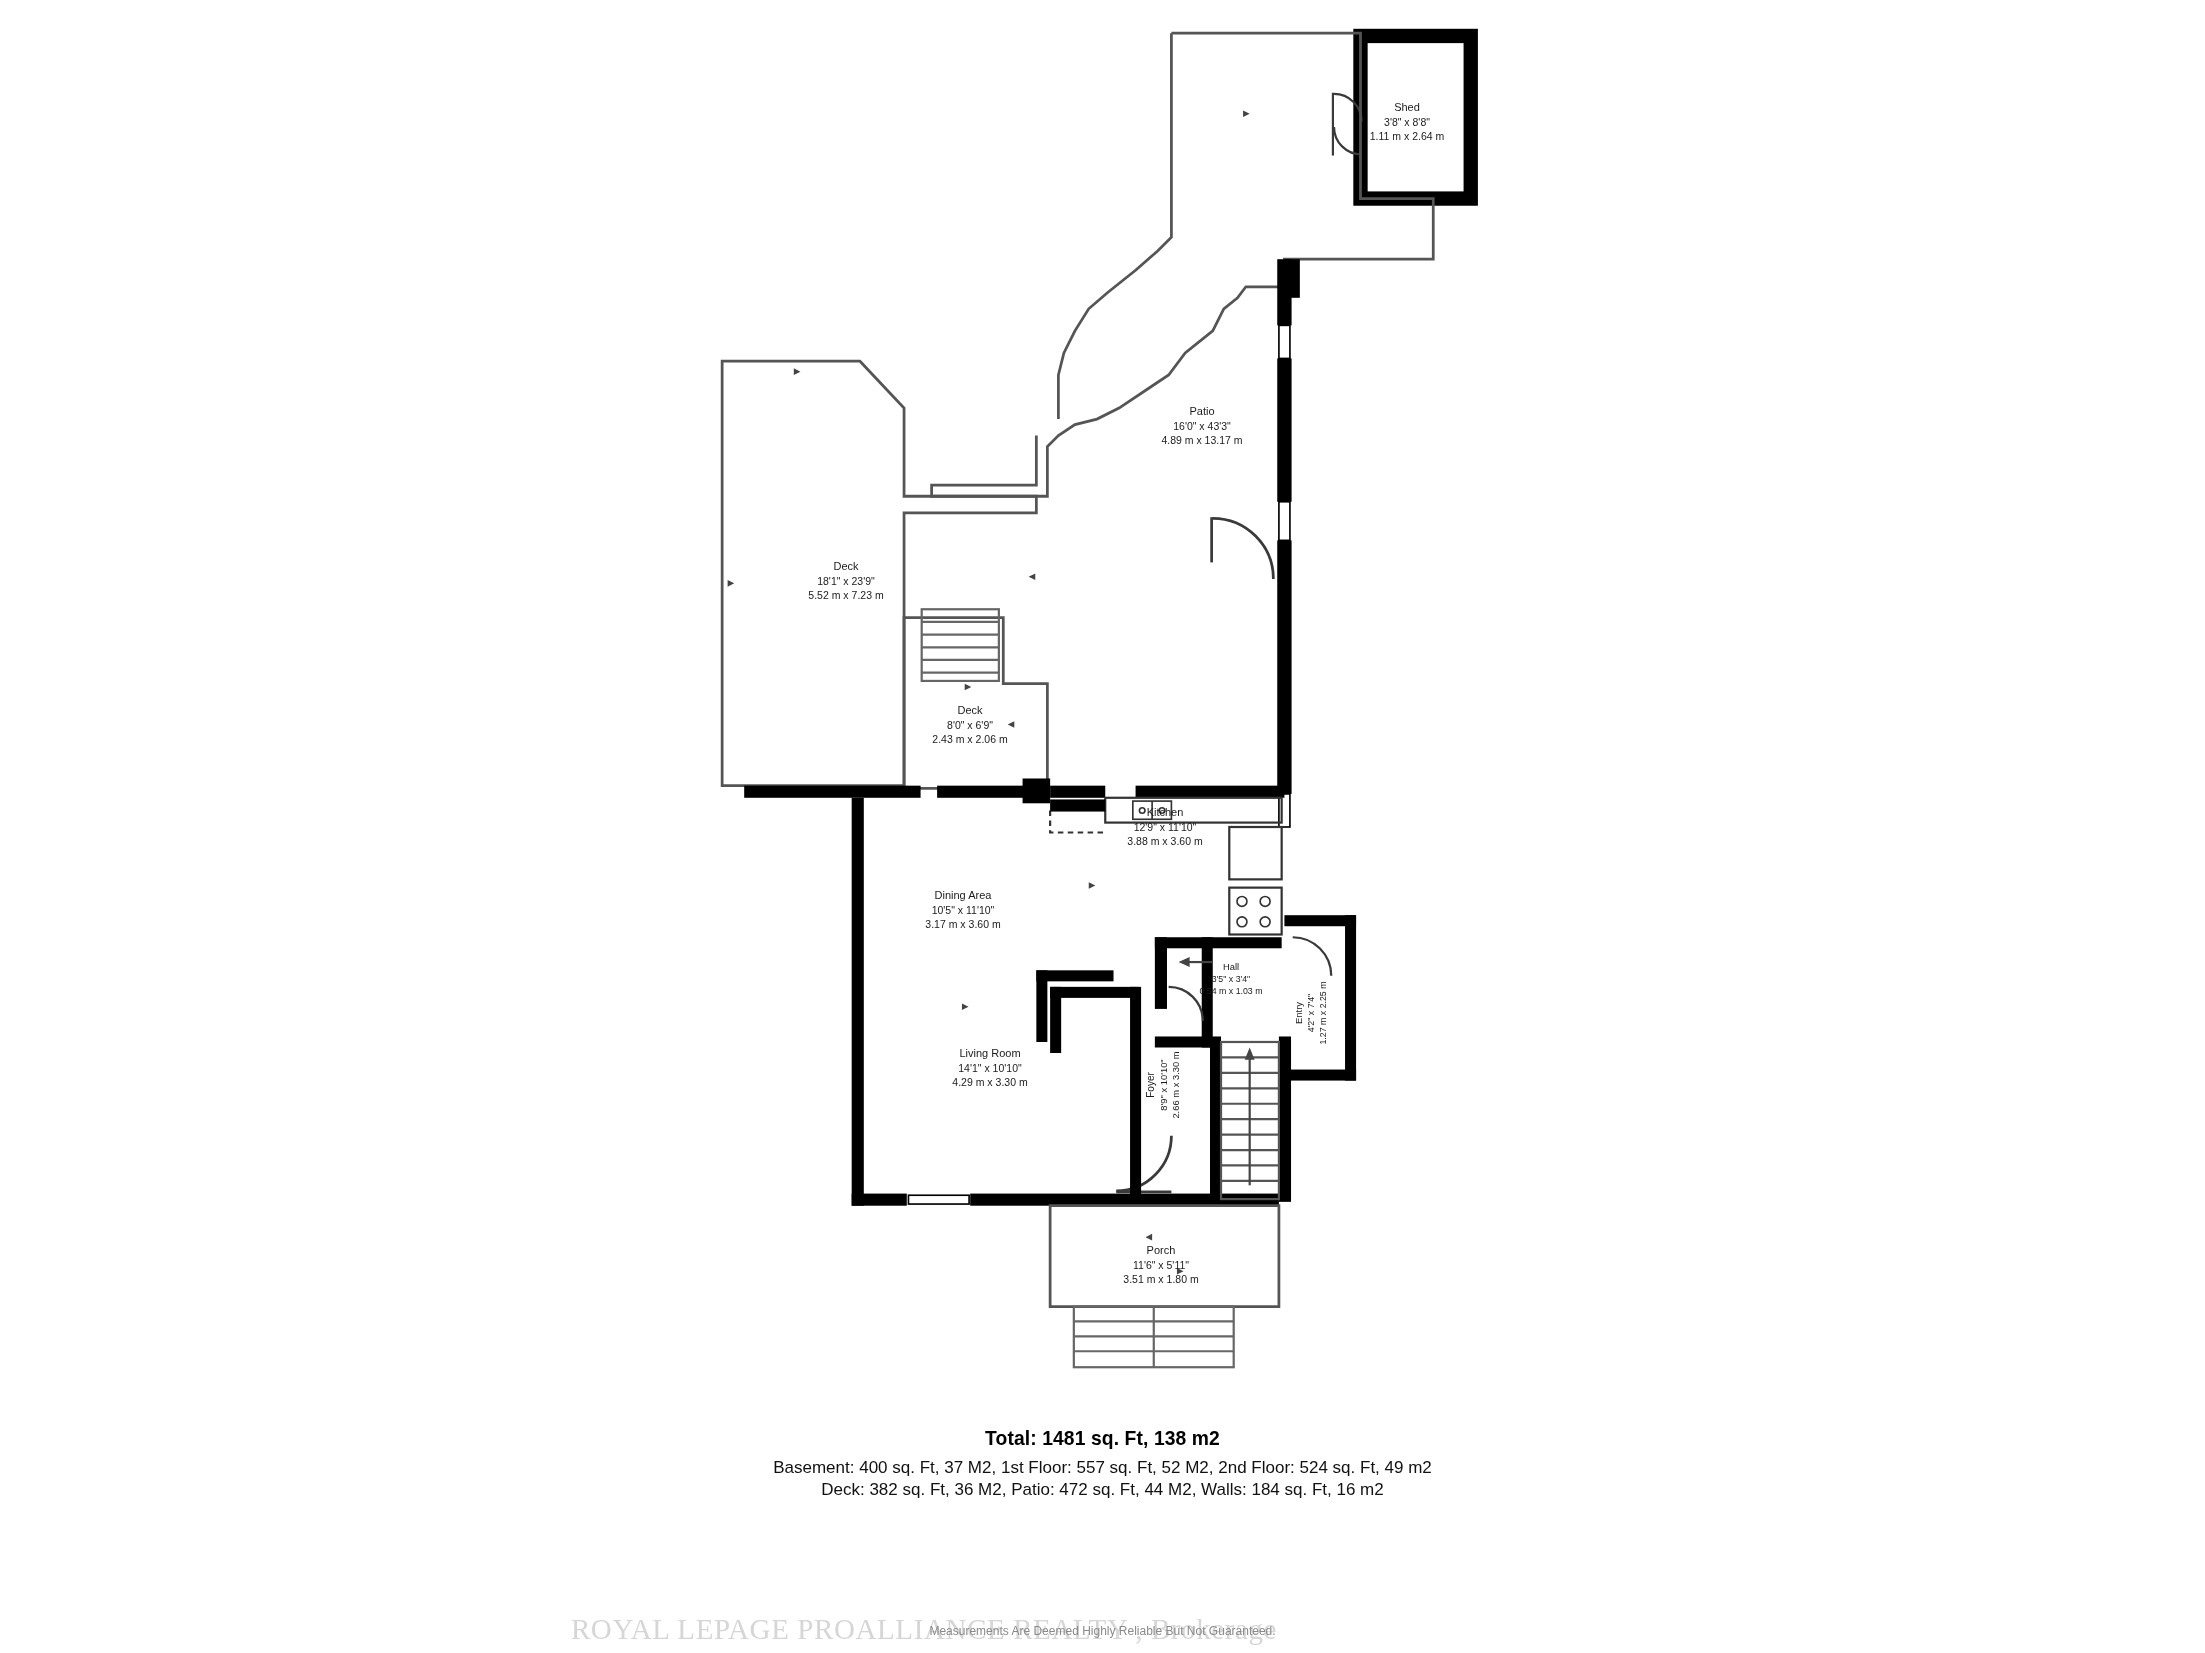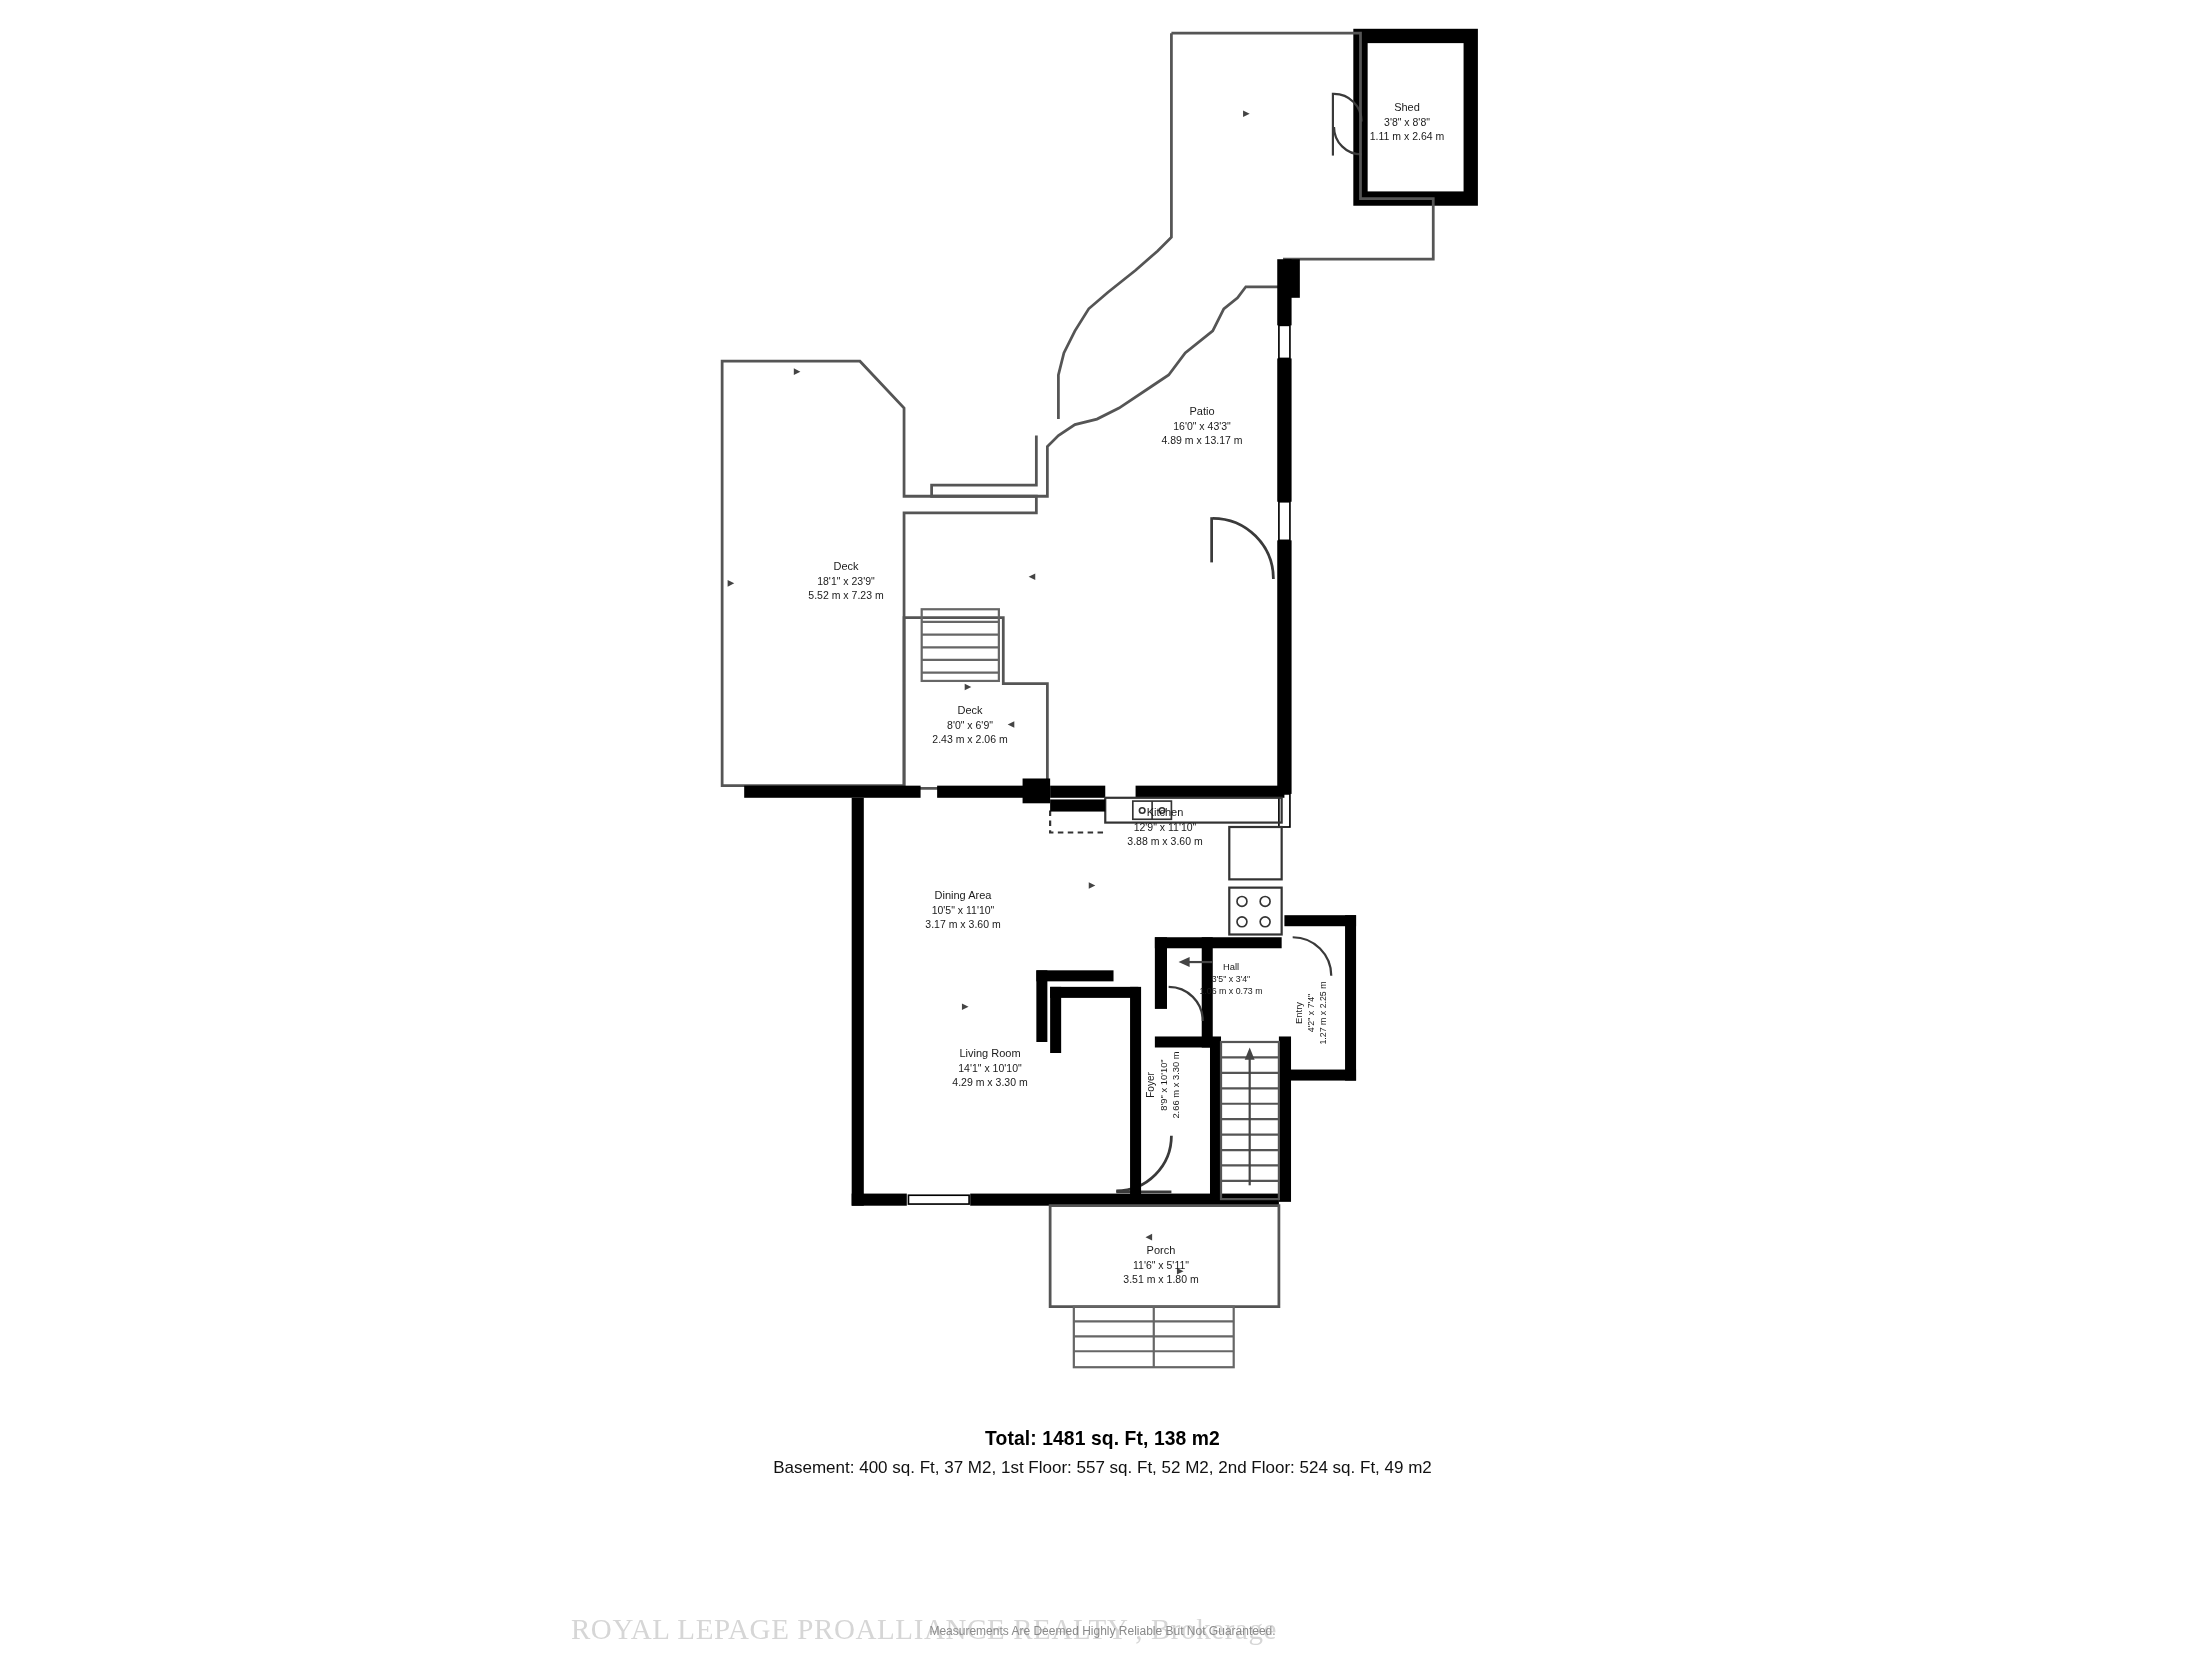--- a/index.html
+++ b/index.html
@@ -313,21 +313,21 @@
 
 <div class="room-label ctr" style="left:990px; top:1068px;">
   <span class="nm">Living Room</span>
   <span class="d1">14'1" x 10'10"</span>
   <span class="d2">4.29 m x 3.30 m</span>
 </div>
 
 <div class="room-label ctr" style="left:1231px; top:979px; font-size:9.4px;">
   <span class="nm" style="font-size:9.4px;">Hall</span>
   <span class="d1" style="font-size:8.8px;">3'5" x 3'4"</span>
-  <span class="d2" style="font-size:8.8px;">1.06 m x 0.73 m</span>
+  <span class="d2" style="font-size:8.8px;">0.54 m x 1.03 m</span>
 </div>
 
 <div class="room-label vert rot-90" style="left:1311px; top:1013px; font-size:9.4px;">
   <span class="nm" style="font-size:9.4px;">Entry</span>
   <span class="d1" style="font-size:8.8px;">4'2" x 7'4"</span>
   <span class="d2" style="font-size:8.8px;">1.27 m x 2.25 m</span>
 </div>
 
 <div class="room-label vert rot-90" style="left:1163px; top:1085px; font-size:10px;">
   <span class="nm" style="font-size:10px;">Foyer</span>
@@ -337,17 +337,18 @@
 
 <div class="room-label ctr" style="left:1161px; top:1265px;">
   <span class="nm">Porch</span>
   <span class="d1">11'6" x 5'11"</span>
   <span class="d2">3.51 m x 1.80 m</span>
 </div>
 
 <div id="summary">
   <div class="total">Total: 1481 sq. Ft, 138 m2</div>
   <div class="line">Basement: 400 sq. Ft, 37 M2, 1st Floor: 557 sq. Ft, 52 M2, 2nd Floor: 524 sq. Ft, 49 m2</div>
+  <div class="line">Deck: 382 sq. Ft, 36 M2, Patio: 472 sq. Ft, 44 M2, Walls: 184 sq. Ft, 16 m2</div>
 </div>
 
 <div id="watermark">ROYAL LEPAGE PROALLIANCE REALTY , Brokerage</div>
 <div id="disclaimer">Measurements Are Deemed Highly Reliable But Not Guaranteed.</div>
 
 
 </body></html>

